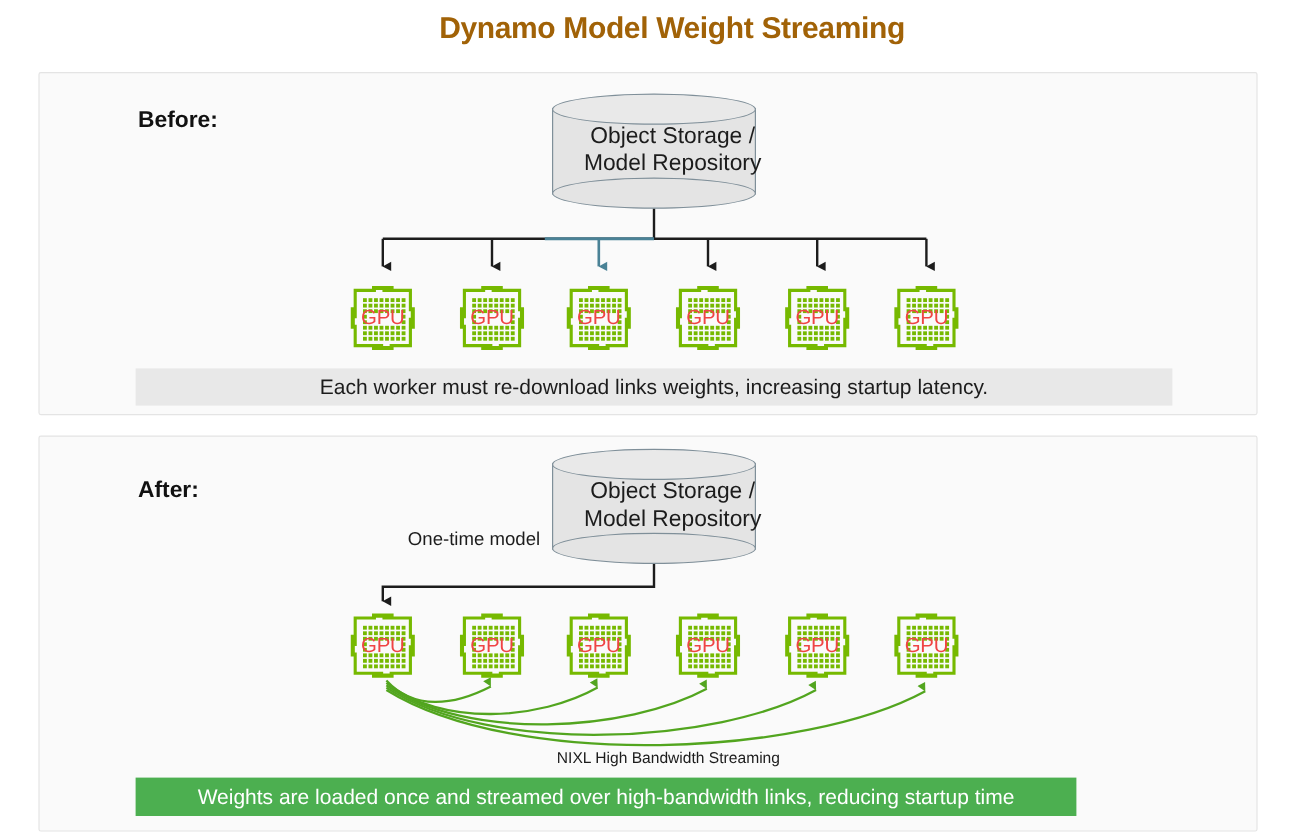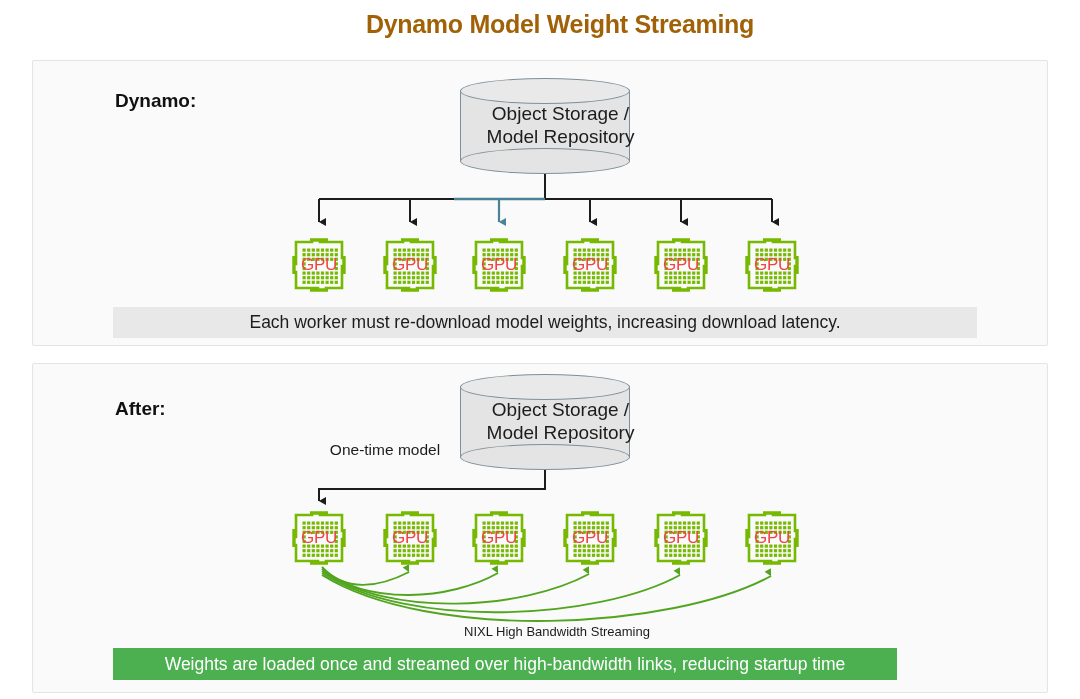--- a/index.html
+++ b/index.html
@@ -81,21 +81,21 @@
   }
   svg.overlay{position:absolute;left:0;top:0;pointer-events:none;}
 </style>
 </head>
 <body>
 
 <div class="page-title">Dynamo Model Weight Streaming</div>
 
 <div class="panel" id="panel-before"></div>
 
-<div class="stage-label" style="left:115px;top:90px;">Dynamo:</div>
+<div class="stage-label" style="left:115px;top:90px;">Before:</div>
 
 <div class="cylinder" style="left:460px;top:78px;">
   <div class="cyl-body"></div>
   <div class="cyl-bot"></div>
   <div class="cyl-top"></div>
   <div class="cyl-text">
     <span>Object Storage /</span>
     <span>Model Repository</span>
   </div>
 </div>
@@ -460,37 +460,37 @@
           <rect x="17.1" y="44.7" width="3.2" height="3.2" fill="#76b900"></rect>
           <rect x="21.7" y="44.7" width="3.2" height="3.2" fill="#76b900"></rect>
           <rect x="26.3" y="44.7" width="3.2" height="3.2" fill="#76b900"></rect>
           <rect x="30.9" y="44.7" width="3.2" height="3.2" fill="#76b900"></rect>
           <rect x="35.5" y="44.7" width="3.2" height="3.2" fill="#76b900"></rect>
           <rect x="40.1" y="44.7" width="3.2" height="3.2" fill="#76b900"></rect>
           <rect x="44.7" y="44.7" width="3.2" height="3.2" fill="#76b900"></rect>
         </svg></span><span class="gpu-label">GPU</span></div>
   </div>
 
-<div class="caption-grey" style="top:307px;">Each worker must re-download model weights, increasing download latency.</div>
+<div class="caption-grey" style="top:307px;">Each worker must re-download links weights, increasing startup latency.</div>
 
 <div class="panel" id="panel-after"></div>
 
 <div class="stage-label" style="left:115px;top:398px;">After:</div>
 
 <div class="cylinder" style="left:460px;top:374px;">
   <div class="cyl-body"></div>
   <div class="cyl-bot"></div>
   <div class="cyl-top"></div>
   <div class="cyl-text">
     <span>Object Storage /</span>
     <span>Model Repository</span>
   </div>
 </div>
 
-<div class="note" style="left:305px;top:439px;width:160px;">
+<div class="note" style="left:315px;top:439px;width:160px;">
   <span>One-time model</span>
 </div>
 
 <svg class="overlay" width="1080" height="699">
   <g>
     <path d="M545,470 L545,489 L319,489 L319,501" stroke="#1c1c1c" stroke-width="2" fill="none" marker-end="url(#ahBlack)"></path>
   </g>
   <g>
     <path d="M322,567 C345,592 378,588 409,572" stroke="#52a51f" stroke-width="1.9" fill="none" marker-end="url(#ahGreen)"></path>
     <path d="M322,569 C368,606 450,600 498,573" stroke="#52a51f" stroke-width="1.9" fill="none" marker-end="url(#ahGreen)"></path>

